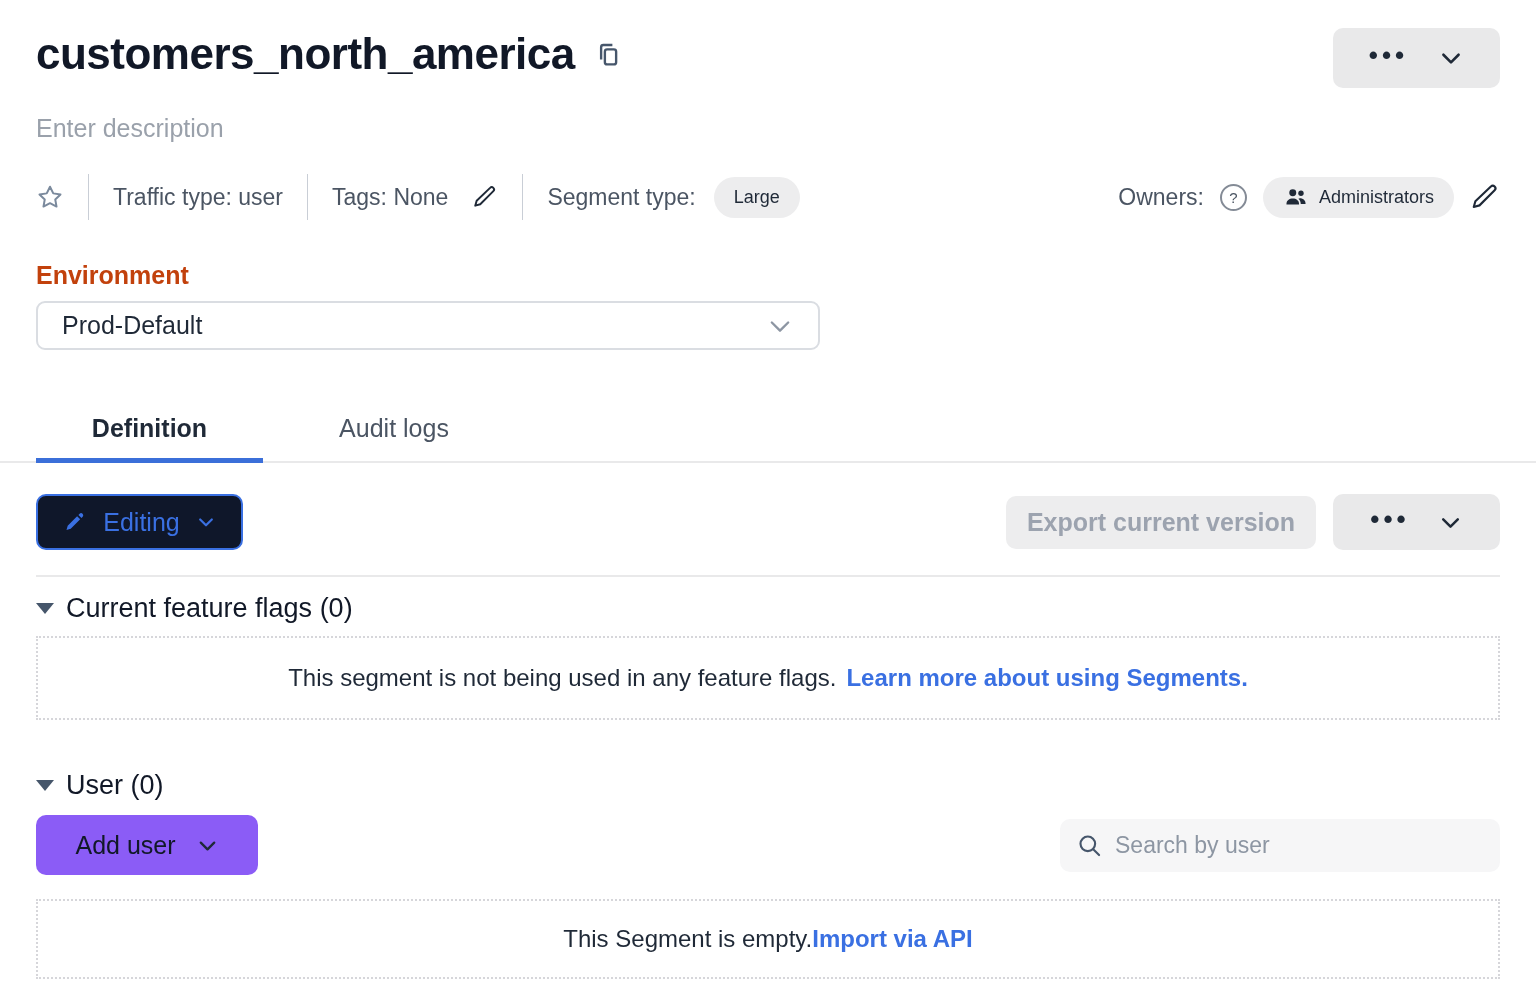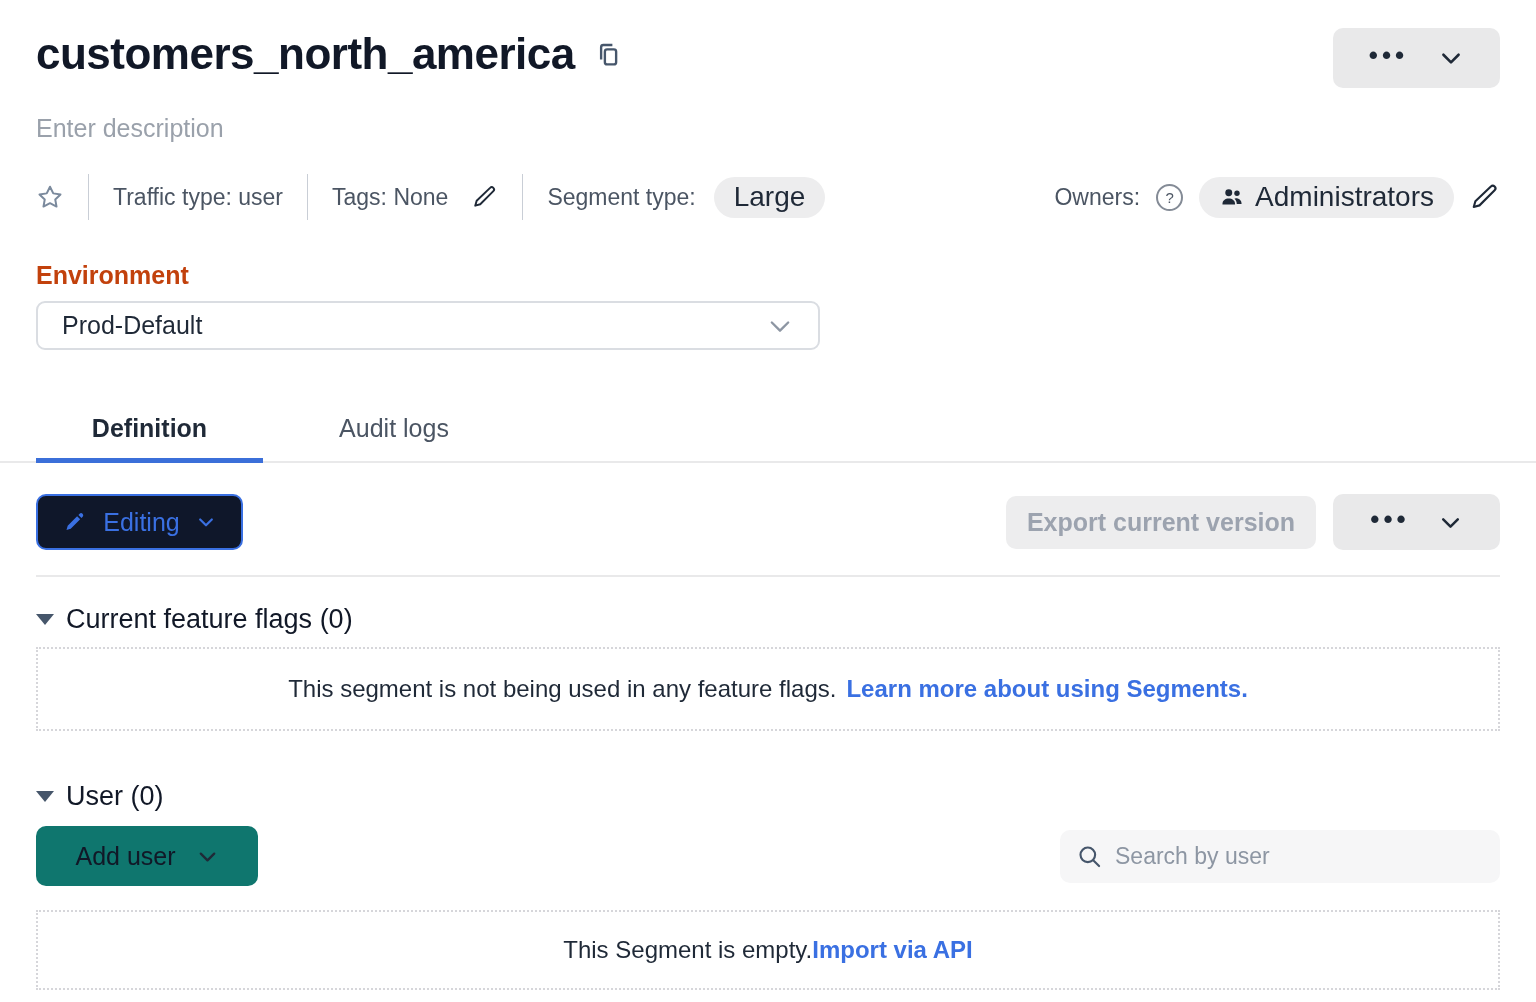--- a/index.html
+++ b/index.html
@@ -14,21 +14,21 @@
   .header-more { margin-left: auto; width: 167px; height: 60px; background: #e9e9ea; border-radius: 10px;
     display: flex; align-items: center; justify-content: center; gap: 30px; cursor: pointer; border: none; }
   .ellipsis { font-size: 26px; font-weight: 700; letter-spacing: 4px; color: #1f2937; line-height: 1; transform: translateY(-3px); }
   .description { margin-top: 26px; font-size: 25px; color: #9aa1ab; cursor: text; }
 
   .meta-row { margin-top: 30px; display: flex; align-items: center; gap: 24px; height: 48px; }
   .meta-divider { width: 1px; height: 46px; background: #c9ced6; }
   .meta-text { font-size: 23px; color: #4b5563; }
   .icon-btn { cursor: pointer; color: #1f2937; display: flex; align-items: center; }
   .pill { background: #ededee; border-radius: 22px; height: 41px; display: flex; align-items: center;
-    padding: 0 20px; font-size: 28px; color: #1f2937; gap: 10px; }
+    padding: 0 20px; font-size: 18px; color: #1f2937; gap: 10px; }
   .owners-group { margin-left: auto; display: flex; align-items: center; gap: 16px; }
   .help-circle { width: 27px; height: 27px; border: 2px solid #848b96; border-radius: 50%;
     display: flex; align-items: center; justify-content: center; font-size: 15px; color: #4b5563; cursor: pointer; }
 
   
   .env-label { margin-top: 40px; font-size: 25px; font-weight: 700; color: #c2410c; }
   .env-select { margin-top: 11px; width: 784px; height: 49px; border: 2px solid #dadde2; border-radius: 9px;
     display: flex; align-items: center; padding: 0 24px; cursor: pointer; }
   .env-select-value { font-size: 25px; color: #1f2937; }
   .env-select .chev { margin-left: auto; color: #8d96a3; }
@@ -45,33 +45,33 @@
   .editing-btn { width: 207px; height: 56px; border: 2px solid #3a70e2; border-radius: 10px; background: #0f172a;
     color: #3a70e2; display: flex; align-items: center; justify-content: center; gap: 16px; font-size: 25px; cursor: pointer; }
   .export-btn { margin-left: auto; width: 310px; height: 53px; background: #ededee; border: none; border-radius: 10px;
     color: #9ca3af; font-size: 25px; font-weight: 700; cursor: default; }
   .toolbar-more { margin-left: 17px; width: 167px; height: 56px; background: #e9e9ea; border-radius: 10px; border: none;
     display: flex; align-items: center; justify-content: center; gap: 28px; cursor: pointer; }
   .hr { margin-top: 25px; height: 2px; background: #e9e9ea; }
 
   
   .section-heading { display: flex; align-items: center; gap: 12px; font-size: 27px; color: #111827; cursor: pointer; }
-  .section-heading.flags { margin-top: 27px; }
+  .section-heading.flags { margin-top: 16px; }
   .section-heading.users { margin-top: 50px; }
   .tri { width: 0; height: 0; border-left: 9px solid transparent; border-right: 9px solid transparent;
     border-top: 11px solid #46566b; }
   .dashed-box { border: 2px dotted #d6d6da; display: flex; align-items: center; justify-content: center;
     font-size: 24px; color: #1f2937; }
   .dashed-box.flags { margin-top: 12px; height: 84px; }
   .dashed-box.users { margin-top: 24px; height: 80px; }
   .link { color: #3a70e2; font-weight: 700; cursor: pointer; text-decoration: none; }
   .spacer { width: 10px; display: inline-block; }
 
   .user-controls { margin-top: 14px; display: flex; align-items: center; }
-  .add-user-btn { width: 222px; height: 60px; background: #0f766e; border: none; border-radius: 10px;
+  .add-user-btn { width: 222px; height: 60px; background: #8b5cf6; border: none; border-radius: 10px;
     display: flex; align-items: center; justify-content: center; gap: 20px; font-size: 25px; color: #111827; cursor: pointer; }
   .search-box { margin-left: auto; width: 440px; height: 53px; background: #f6f6f7; border-radius: 10px;
     display: flex; align-items: center; padding: 0 16px; gap: 12px; }
   .search-box input { border: none; outline: none; background: transparent; font-size: 23px; color: #1f2937;
     width: 100%; font-family: inherit; }
   .search-box input::placeholder { color: #8d96a3; }
 
   svg { display: block; }
 </style>
 </head>

